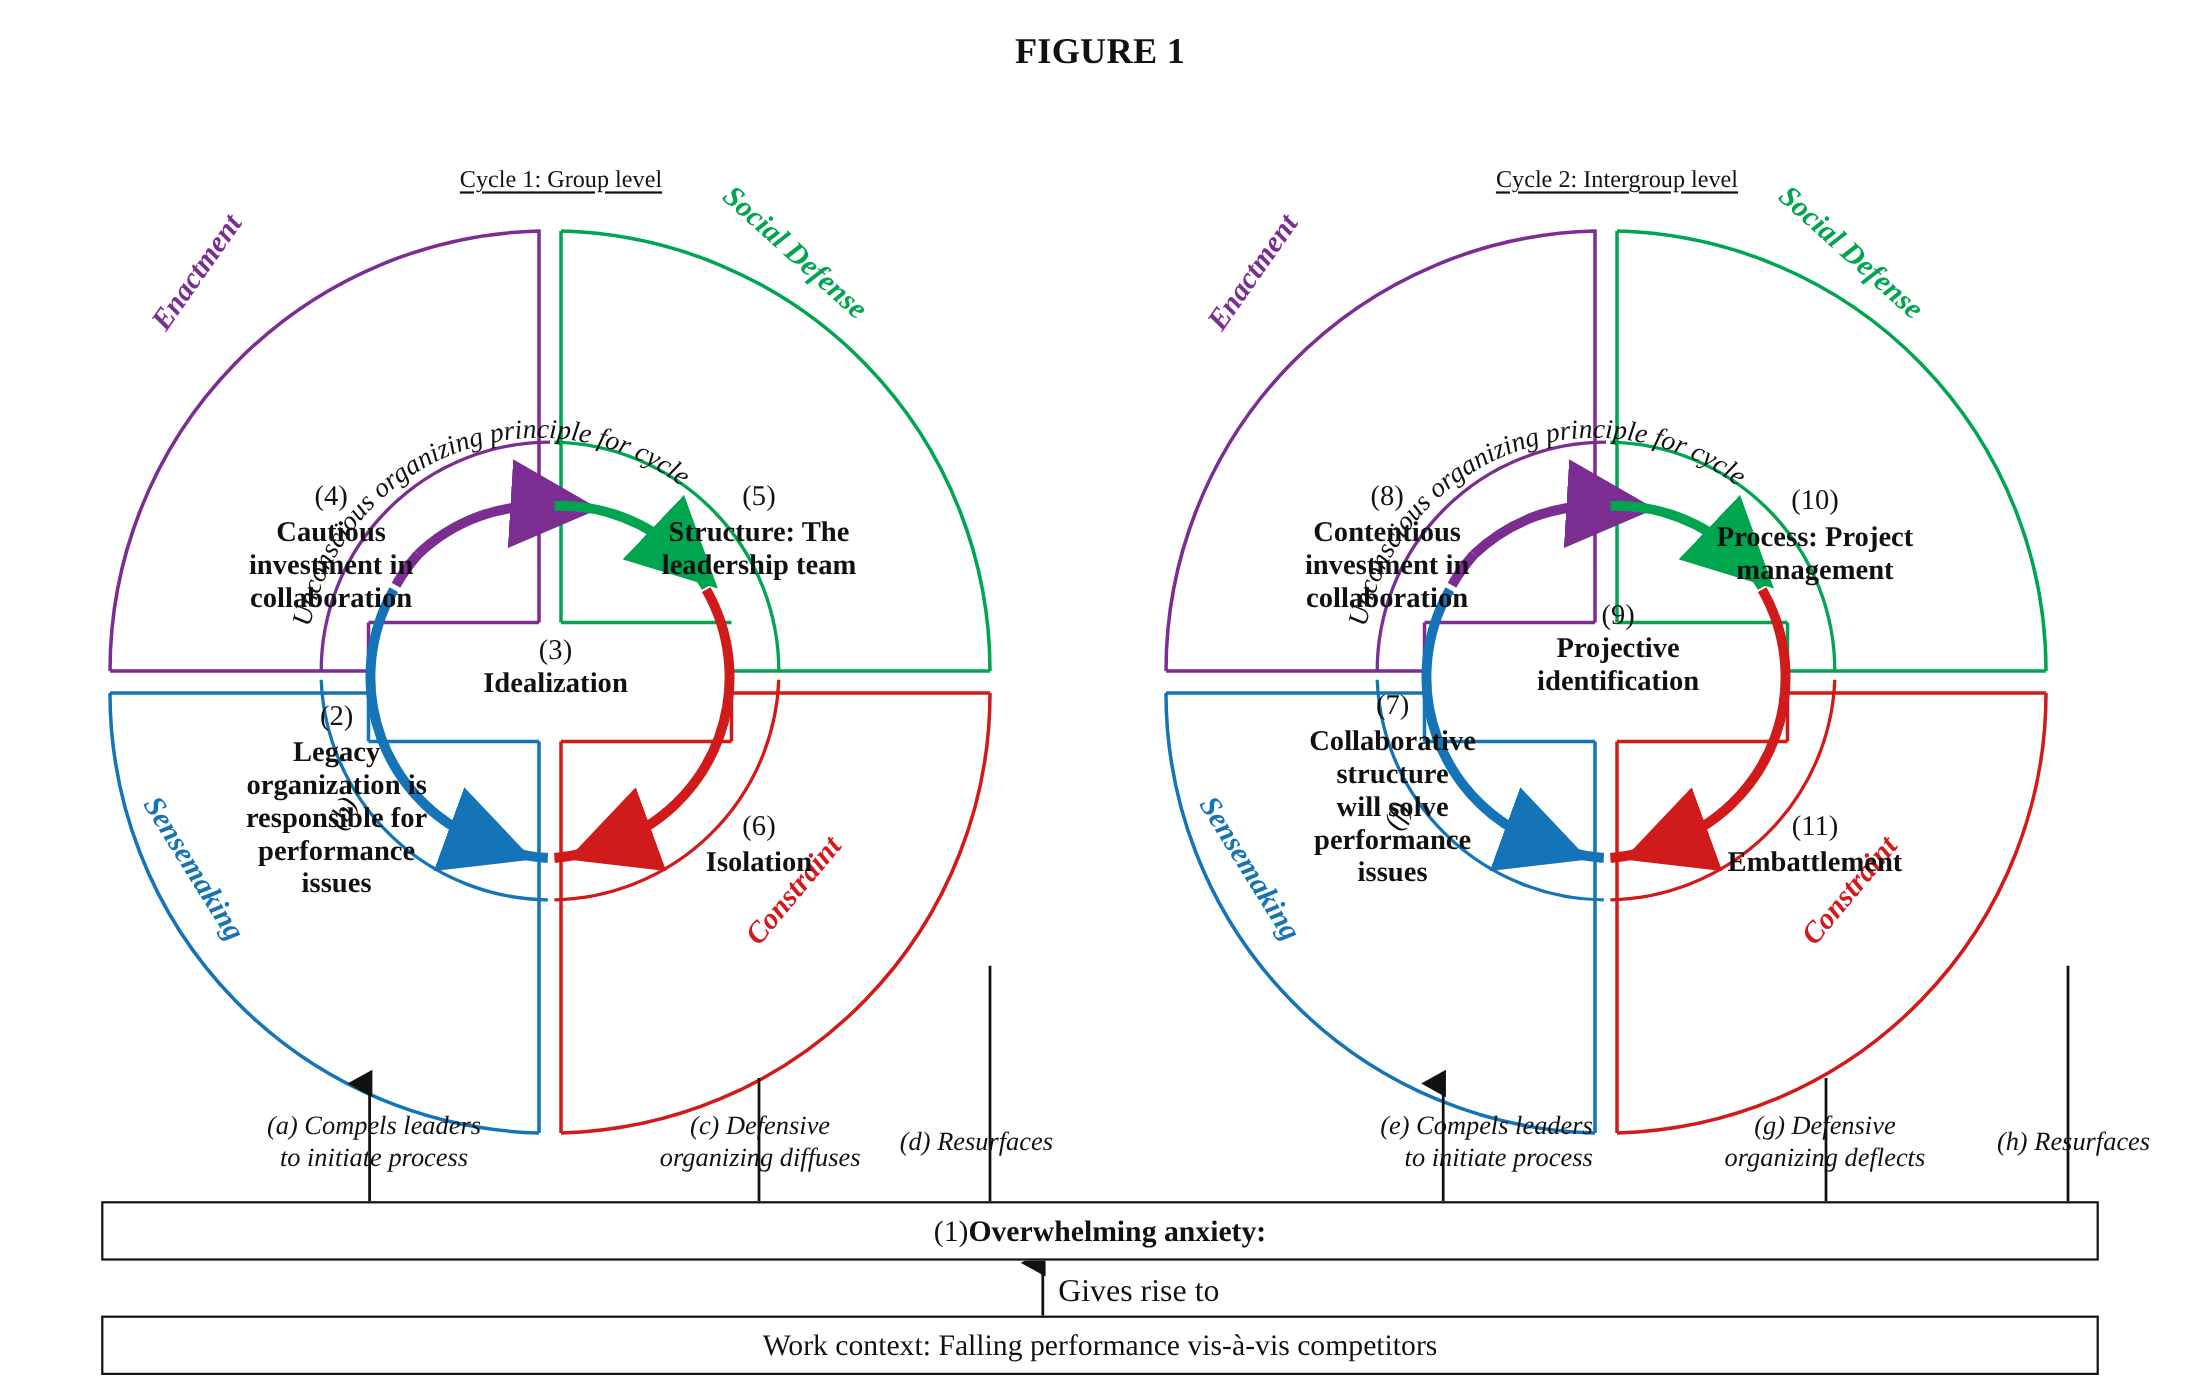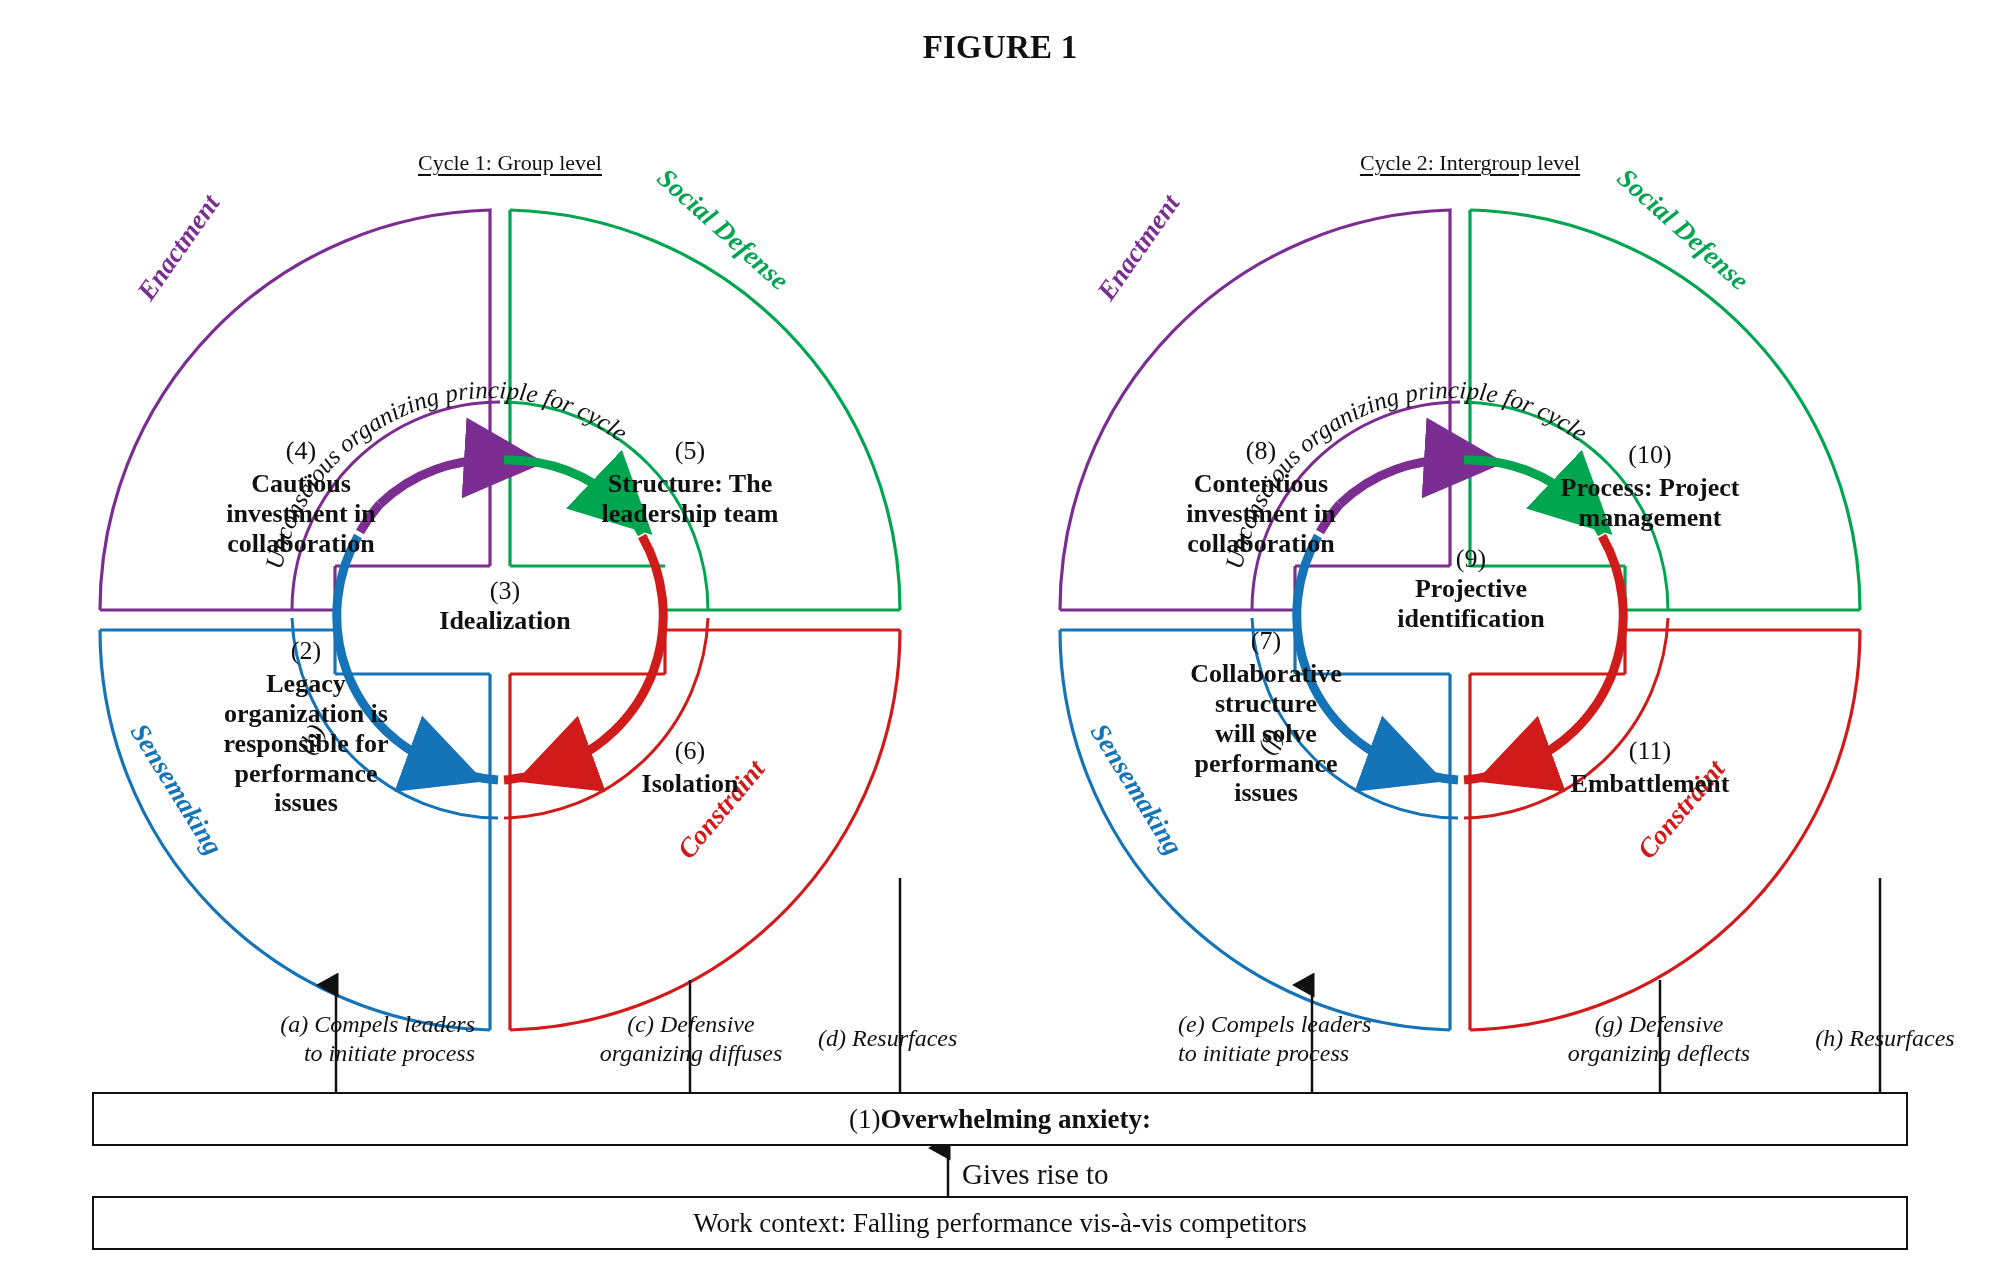--- a/index.html
+++ b/index.html
@@ -272,27 +272,27 @@
     <path d="M900,878 L900,1112" marker-end="url(#bk-dn)"></path>
 
     <path d="M1312,1116 L1312,985" marker-end="url(#bk-up)"></path>
     <path d="M1660,980 L1660,1112" marker-end="url(#bk-dn)"></path>
     <path d="M1880,878 L1880,1112" marker-end="url(#bk-dn)"></path>
 
     <path d="M948,1200 L948,1148" marker-end="url(#bk-up)"></path>
   </g>
 </svg>
 
-<div class="caption" style="left:205px;top:1010px;width:270px;text-align:right;white-space:pre-line;">(a) Compels leaders
+<div class="caption" style="left:205px;top:1010px;width:270px;text-align:center;white-space:pre-line;">(a) Compels leaders
 to initiate process</div>
 <div class="caption" style="left:566px;top:1010px;width:250px;text-align:center;white-space:pre-line;">(c) Defensive
 organizing diffuses</div>
 <div class="caption" style="left:818px;top:1024px;width:180px;text-align:left;white-space:pre-line;">(d) Resurfaces</div>
 
-<div class="caption" style="left:1178px;top:1010px;width:270px;text-align:left;white-space:pre-line;">(e) Compels leaders
+<div class="caption" style="left:1178px;top:1010px;width:270px;text-align:right;white-space:pre-line;">(e) Compels leaders
 to initiate process</div>
 <div class="caption" style="left:1534px;top:1010px;width:250px;text-align:center;white-space:pre-line;">(g) Defensive
 organizing deflects</div>
 <div class="caption" style="left:1790px;top:1024px;width:190px;text-align:center;white-space:pre-line;">(h) Resurfaces</div>
 
 <div class="bar" style="left:92px;top:1092px;width:1816px;height:54px;">
   <span>(1) </span>
     <b>Overwhelming anxiety:</b>
 </div>
 

